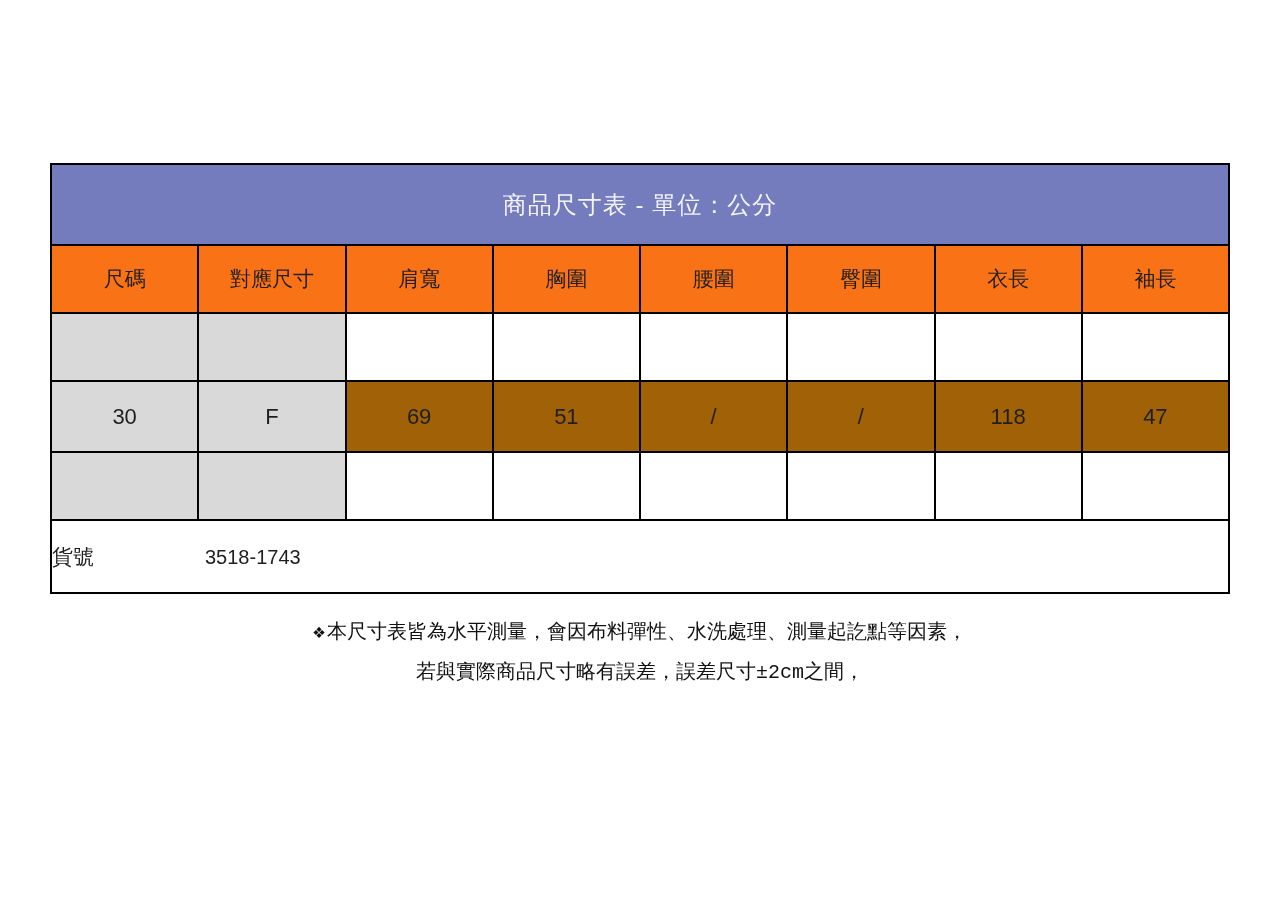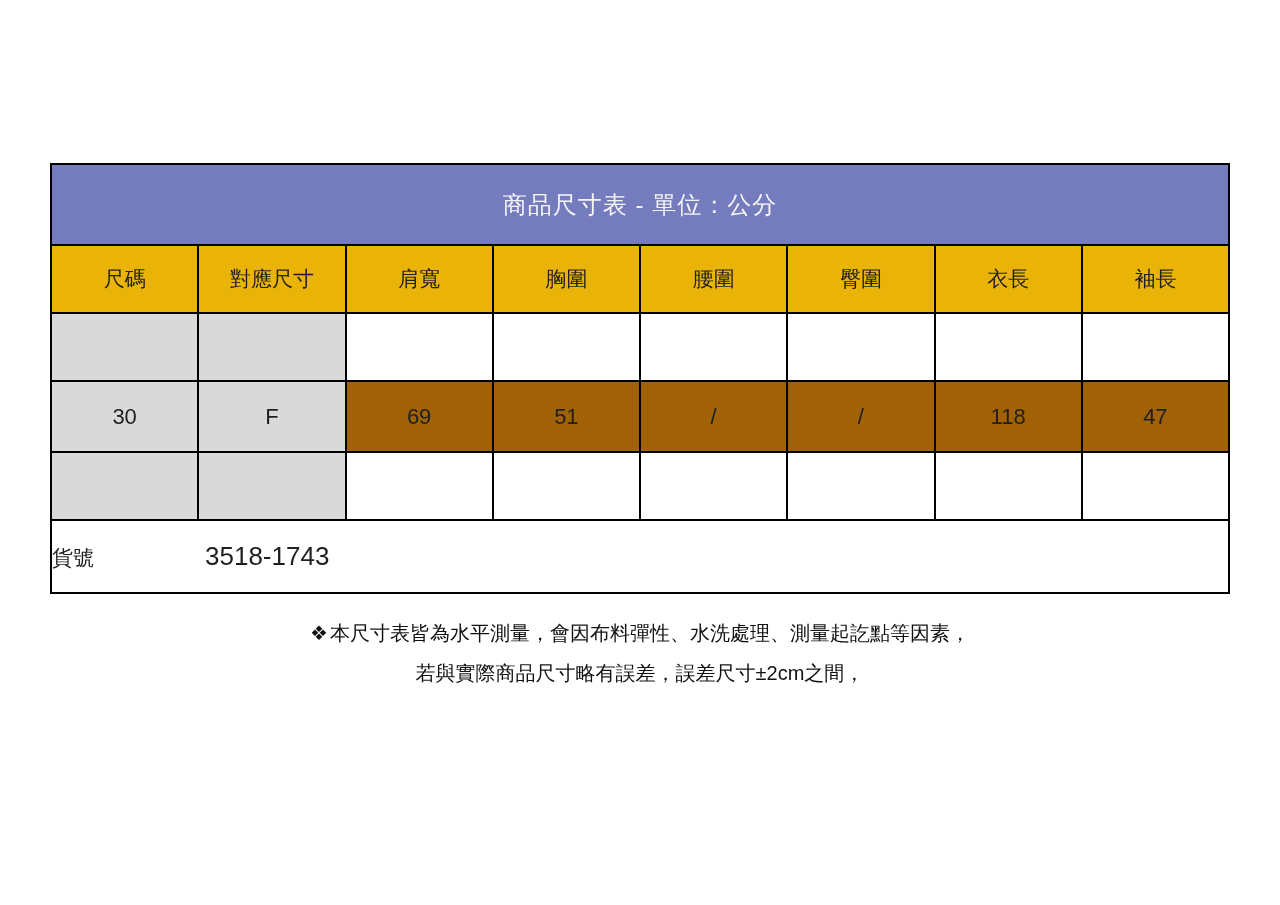--- a/index.html
+++ b/index.html
@@ -31,52 +31,53 @@
   }
 
   tr.title-row td {
     background: #757CBD;
     color: #F4F4F7;
     font-size: 24px;
     height: 79px;
     letter-spacing: 1px;
   }
   tr.cols-row td {
-    background: #eab308;
+    background: #f97316;
     height: 66px;
   }
   tr.spacer-row td { height: 66px; background: #ffffff; }
   tr.data-row td   { height: 69px; background: #a16207; font-size: 22px; }
   td.shade { background: #D9D9D9 !important; }
 
   tr.footer-row td {
     height: 71px;
     background: #ffffff;
     text-align: left;
     font-size: 21px;
   }
   .footer-label {
     display: inline-block;
     width: 147px;
   }
   .footer-value {
     display: inline-block;
     margin-left: 6px;
-    font-size: 26px;
+    font-size: 20px;
   }
 
   .notes {
     position: absolute;
     top: 613px;
     left: 0;
     width: 1280px;
     text-align: center;
     font-size: 20px;
     line-height: 40px;
     color: #111111;
+    font-family: Liberation Mono, monospace;
   }
   .note-line { white-space: nowrap; }
   .bullet { margin-right: 2px; }
 </style>
 </head>
 <body>
 
 <div class="sheet">
 
   <table class="size-table">

